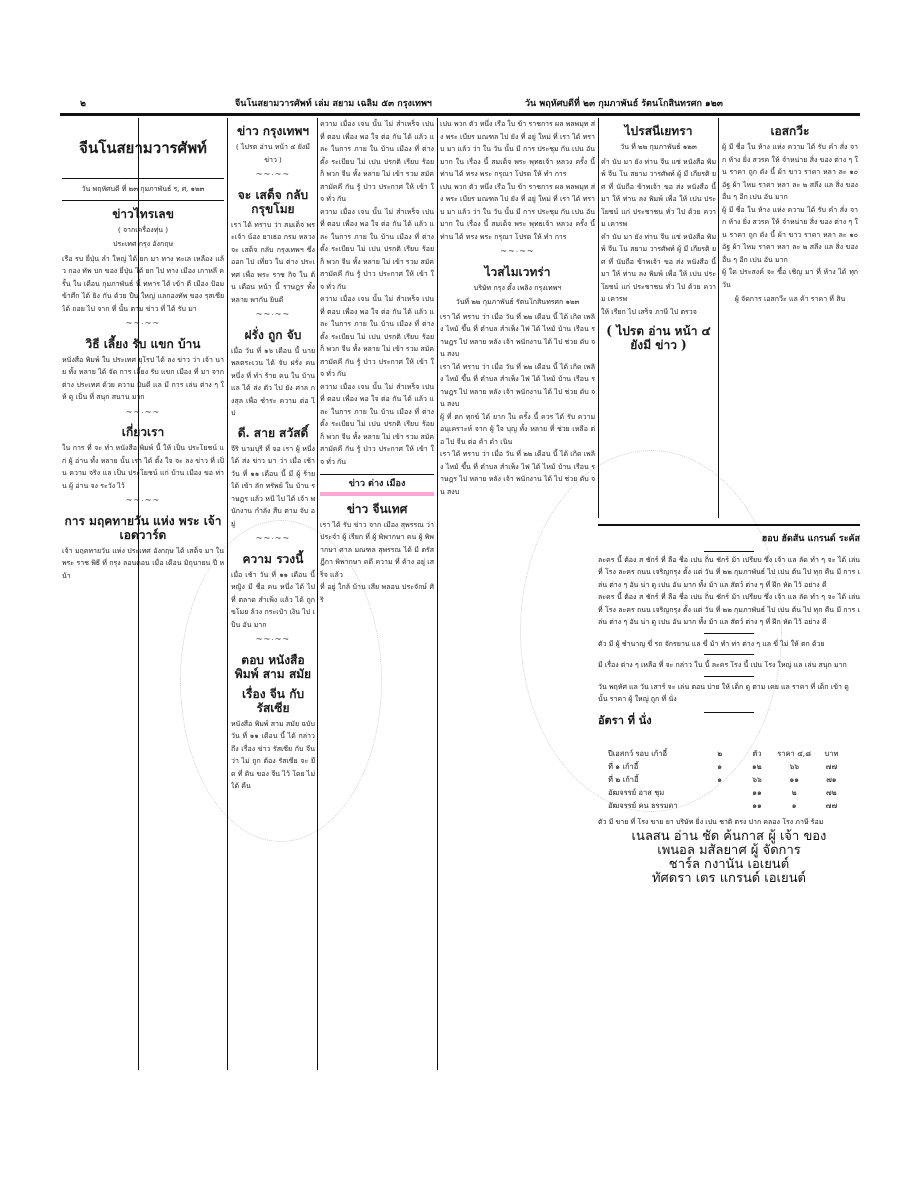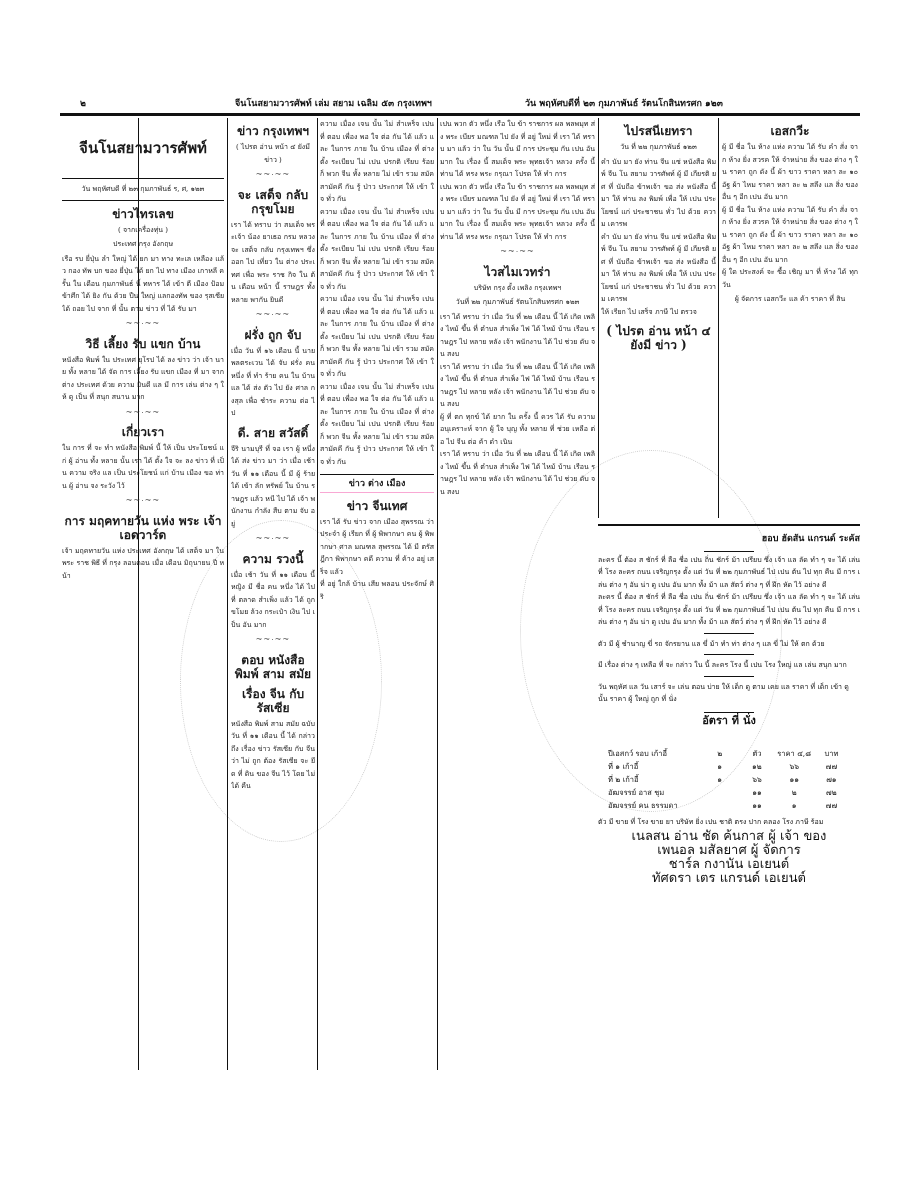--- a/index.html
+++ b/index.html
@@ -12,21 +12,21 @@
   .rule-top{position:absolute;left:60px;top:113px;width:800px;height:3px;background:#111;}
   .col{position:absolute;top:118px;font-size:7px;line-height:12.5px;color:#1a1a1a;overflow:hidden;}
   .col .hd{font-weight:bold;text-align:center;font-size:12px;line-height:14px;margin:6px 0 3px 0;}
   .col .hd.big{font-size:15px;line-height:20px;margin:20px 0;}
   .col .sub{text-align:center;font-size:7px;margin:2px 0;}
   .col .orn{text-align:center;font-size:8px;letter-spacing:1px;margin:3px 0;color:#333;}
   .col .txt{text-align:justify;word-break:break-all;}
   .vline{position:absolute;top:118px;width:1px;background:#111;}
   .hr{height:1px;background:#111;margin:4px 0;}
   .hr.thick{height:2px;}
-  .boxhd{border-top:1px solid #111;border-bottom:1px solid #f9a8d4;font-weight:bold;text-align:center;font-size:9px;padding:2px 0;margin:6px 0;}
+  .boxhd{border-top:1px solid #111;border-bottom:4px solid #f9a8d4;font-weight:bold;text-align:center;font-size:9px;padding:2px 0;margin:6px 0;}
   .fare{margin:4px 10px;font-size:7.5px;}
   .fare .row{display:flex;justify-content:space-between;line-height:13px;}
   .fare .row span{flex:1;text-align:center;}
   .fare .row span:first-child{flex:2.5;text-align:left;}
   .wide{position:absolute;left:598px;width:262px;font-size:7px;line-height:12.5px;}
   .noise{position:absolute;border-radius:50%;border:1px dotted rgba(60,60,60,0.25);}
   .names{text-align:center;font-size:13px;line-height:14px;}
 </style>
 </head>
 <body>
@@ -135,21 +135,21 @@
     <div class="hr" style="width:50px;margin:2px auto;"></div>
     <div class="txt" style="text-align:justify;word-break:break-all;">ละคร นี้ ต้อง ส ชักร์ ที่ ลือ ชื่อ เปน ถิ่น ชักร์ ม้า เปรียบ ซึ่ง เจ้า แล ลัด ทำ ๆ จะ ได้ เล่น ที่ โรง ละคร ถนน เจริญกรุง ตั้ง แต่ วัน ที่ ๒๒ กุมภาพันธ์ ไป เปน ต้น ไป ทุก คืน มี การ เล่น ต่าง ๆ อัน น่า ดู เปน อัน มาก ทั้ง ม้า แล สัตว์ ต่าง ๆ ที่ ฝึก หัด ไว้ อย่าง ดี</div>
     <div class="txt" style="text-align:justify;word-break:break-all;">ละคร นี้ ต้อง ส ชักร์ ที่ ลือ ชื่อ เปน ถิ่น ชักร์ ม้า เปรียบ ซึ่ง เจ้า แล ลัด ทำ ๆ จะ ได้ เล่น ที่ โรง ละคร ถนน เจริญกรุง ตั้ง แต่ วัน ที่ ๒๒ กุมภาพันธ์ ไป เปน ต้น ไป ทุก คืน มี การ เล่น ต่าง ๆ อัน น่า ดู เปน อัน มาก ทั้ง ม้า แล สัตว์ ต่าง ๆ ที่ ฝึก หัด ไว้ อย่าง ดี</div>
     <div class="hr" style="width:50px;margin:4px auto;"></div>
     <div>ตัว มี ผู้ ชำนาญ ขี่ รถ จักรยาน แล ขี่ ม้า ทำ ท่า ต่าง ๆ แล ขี่ ไม่ ให้ ตก ด้วย</div>
     <div class="hr" style="width:50px;margin:4px auto;"></div>
     <div>มี เรื่อง ต่าง ๆ เหลือ ที่ จะ กล่าว ใน นี้ ละคร โรง นี้ เปน โรง ใหญ่ แล เล่น สนุก มาก</div>
     <div class="hr" style="width:50px;margin:4px auto;"></div>
     <div>วัน พฤหัศ แล วัน เสาร์ จะ เล่น ตอน บ่าย ให้ เด็ก ดู ตาม เคย แล ราคา ที่ เด็ก เข้า ดู นั้น ราคา ผู้ ใหญ่ ถูก ที่ นั่ง</div>
     <div class="hr" style="width:50px;margin:6px auto 2px auto;"></div>
-    <div style="font-weight:bold;text-align:center;font-size:11px;margin:2px 0 20px 0;">อัตรา ที่ นั่ง</div>
+    <div style="font-weight:bold;text-align:left;font-size:11px;margin:2px 0 20px 0;">อัตรา ที่ นั่ง</div>
     <div class="fare">
       <div class="row">
         <span>ปีเอสกว์ รอบ เก้าอี้</span>
         <span>๒</span>
         <span>ตัว</span>
         <span>ราคา ๔,๘</span>
         <span>บาท</span>
       </div>
       <div class="row">
         <span>ที่ ๑ เก้าอี้</span>

